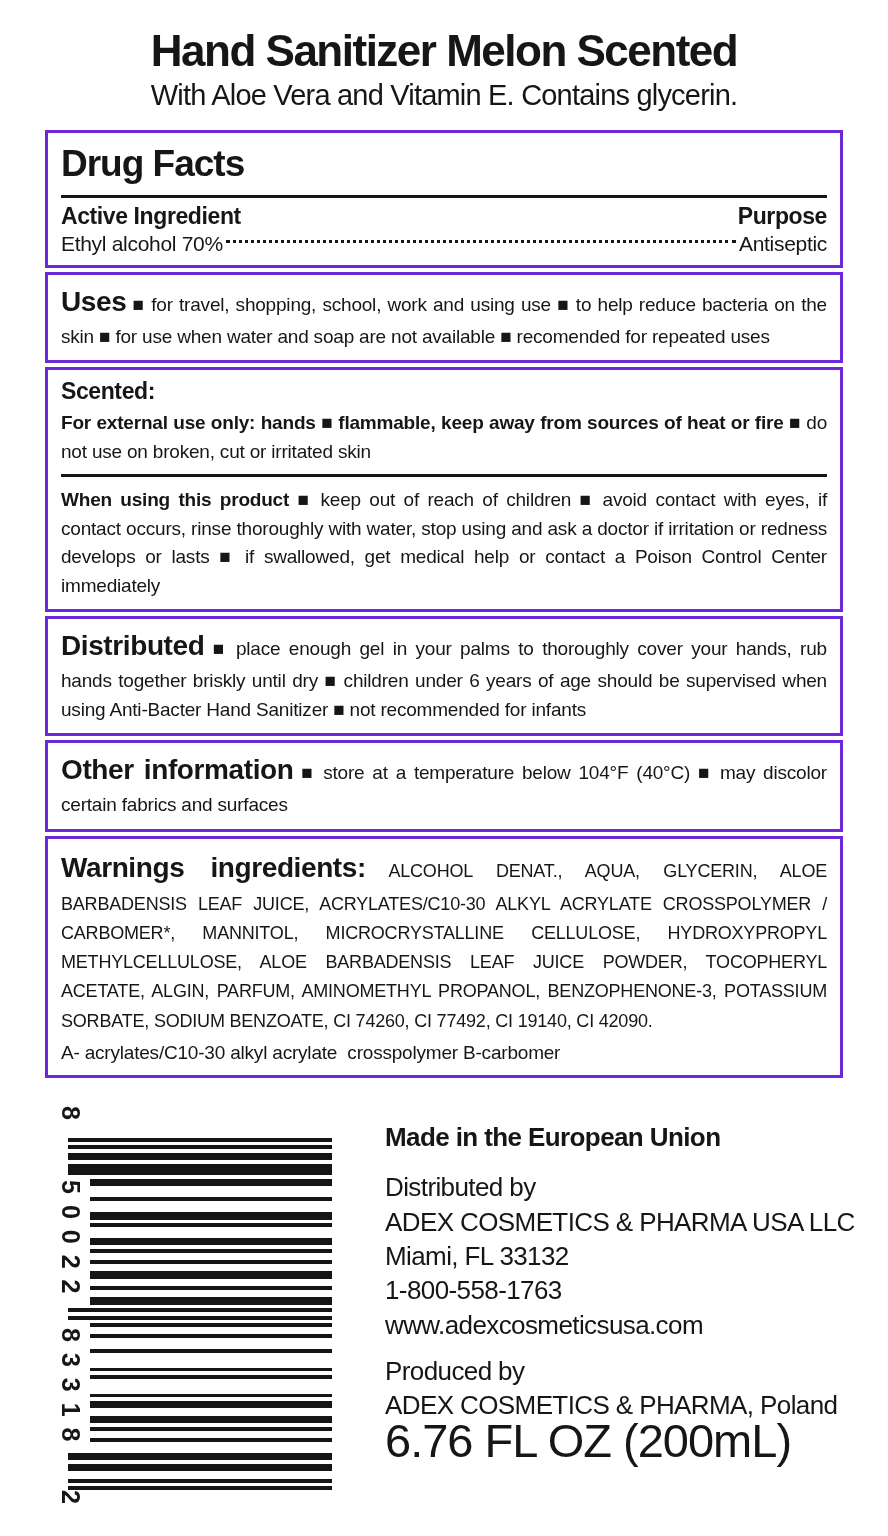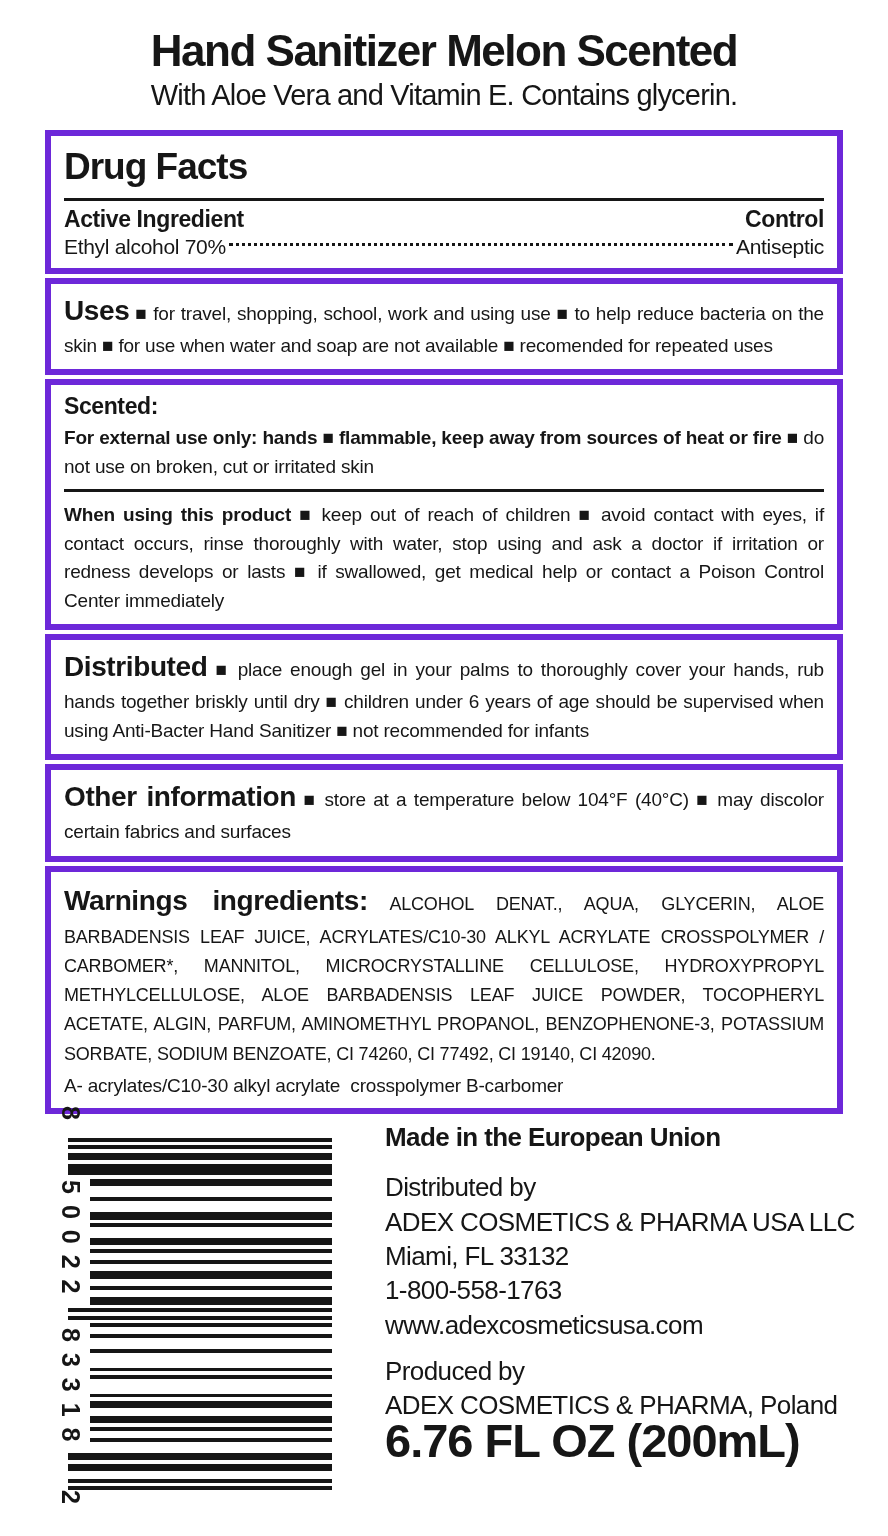--- a/index.html
+++ b/index.html
@@ -6,21 +6,21 @@
   body{
     width:888px;height:1536px;position:relative;background:#ffffff;
     color:#161616;font-family:"Liberation Sans",sans-serif;overflow:hidden;
   }
   
   .hdr{ text-align:center; }
   .hdr h1{margin:26px 0 0;font-size:44px;font-weight:700;letter-spacing:-1.5px;line-height:1.15;}
   .hdr p{margin:2px 0 0;font-size:29px;font-weight:400;letter-spacing:-0.8px;}
   
   .facts{width:798px;margin:18px auto 0;box-sizing:border-box;}
-  .sec{border:6px solid #6d28d9;margin-top:4px;padding:6px 13px 9px;box-sizing:border-box;}
+  .sec{border:3px solid #6d28d9;margin-top:4px;padding:6px 13px 9px;box-sizing:border-box;}
   .sec:first-child{margin-top:0;}
   .df-title{font-size:37px;font-weight:700;letter-spacing:-1px;margin:4px 0 10px;}
   .rule{border-top:3px solid #161616;margin:0 0 5px;}
   .ai-row{display:flex;justify-content:space-between;font-weight:700;font-size:23px;letter-spacing:-0.4px;margin-top:3px;}
   .lead-row{display:flex;align-items:center;font-size:21px;letter-spacing:-0.3px;margin-top:2px;}
   .leader{flex:1;border-bottom:3px dotted #161616;margin:0 3px 4px;}
   .bt{font-size:19px;line-height:1.5;letter-spacing:-0.2px;margin:0;text-align:justify;}
   .h{font-weight:700;font-size:28px;letter-spacing:-0.4px;}
   .sech{font-size:23px;font-weight:700;letter-spacing:-0.4px;margin:2px 0 4px;}
   .bold-seg{font-weight:700;}
@@ -37,38 +37,38 @@
   }
   .d-top{top:-32px;}
   .d-upper{top:42px;}
   .d-lower{top:190px;}
   .d-bottom{top:352px;}
   
   .addr{position:absolute;left:385px;top:1120px;width:470px;font-size:26px;letter-spacing:-0.6px;line-height:1.32;}
   .addr p{margin:0;}
   .made{font-weight:700;margin:0 0 16px !important;}
   .grp2{margin-top:12px !important;}
-  .volume{position:absolute;left:385px;top:1413px;font-size:47px;font-weight:700;letter-spacing:-1px;white-space:nowrap;}
+  .volume{position:absolute;left:385px;top:1413px;font-size:47px;font-weight:400;letter-spacing:-1px;white-space:nowrap;}
 </style>
 </head>
 <body>
 
 <header class="hdr">
   <h1>Hand Sanitizer Melon Scented</h1>
   <p>With Aloe Vera and Vitamin E. Contains glycerin.</p>
 </header>
 
 <main class="facts">
 
   <section class="sec">
     <div class="df-title">Drug Facts</div>
     <div class="rule"></div>
     <div class="ai-row">
       <span>Active Ingredient</span>
-      <span>Control</span>
+      <span>Purpose</span>
     </div>
     <div class="lead-row">
       <span>Ethyl alcohol 70%</span>
       <span class="leader"></span>
       <span>Antiseptic</span>
     </div>
   </section>
 
   <section class="sec">
     <p class="bt">

